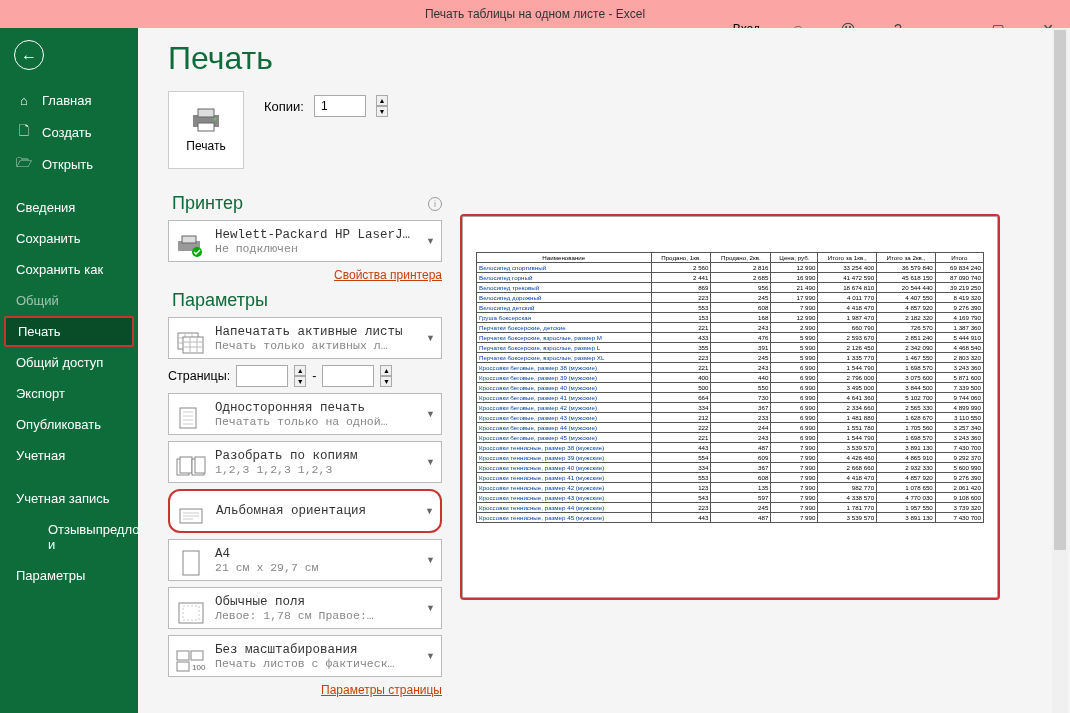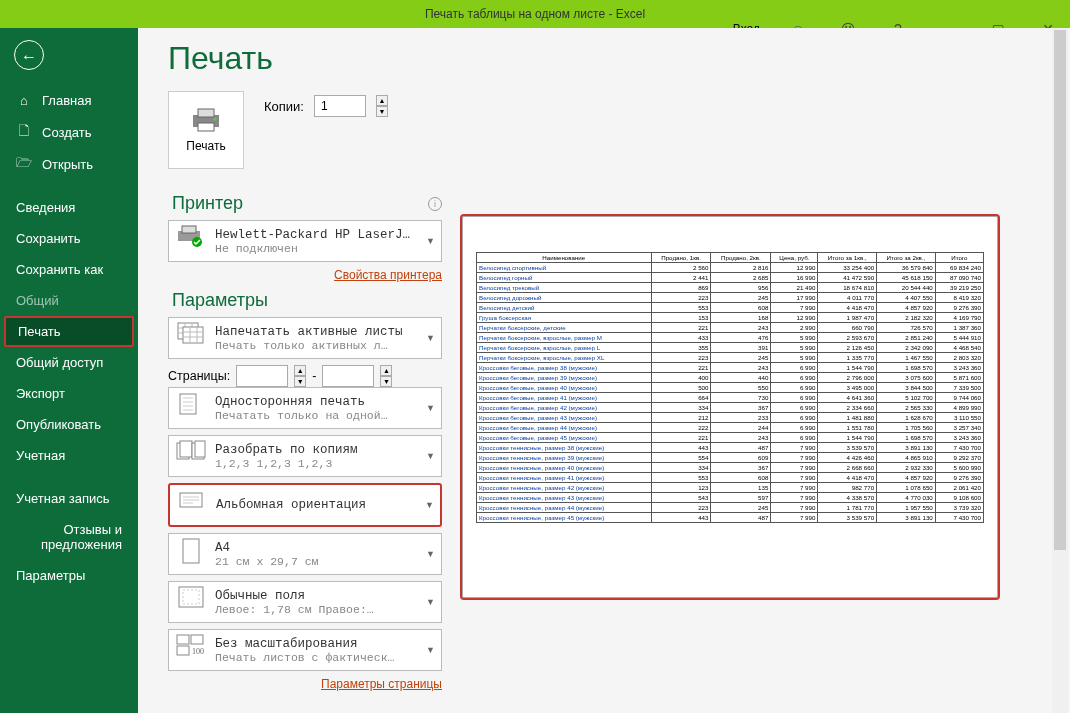--- a/index.html
+++ b/index.html
@@ -1,19 +1,19 @@
 <!DOCTYPE html>
 <html><head>
 <meta charset="utf-8">
 <style>
 * { box-sizing: border-box; margin: 0; padding: 0; }
 body { font-family: "Segoe UI", Arial, sans-serif; font-size: 13px; background: #fff; width: 1070px; height: 713px; overflow: hidden; position: relative; }
 
 
-.titlebar { height: 28px; display: flex; align-items: center; justify-content: center; position: relative; background: #84cc16; }
+.titlebar { height: 28px; display: flex; align-items: center; justify-content: center; position: relative; background: #fca5a5; }
 .titlebar .title { font-size: 12px; color: #333; }
 .titlebar .right-controls { position: absolute; right: 4px; top: 0; display: flex; align-items: center; gap: 14px; margin-top: 15px; }
 .titlebar .right-controls .ctrl { width: 36px; height: 28px; display: flex; align-items: center; justify-content: center; color: #444; font-size: 14px; }
 .titlebar .right-controls .login { font-size: 12px; margin-right: 6px; }
 
 
 .main { display: flex; height: 685px; }
 .sidebar { width: 138px; background: #0e6b3a; color: #fff; display: flex; flex-direction: column; padding-top: 0; }
 .back-circle { width: 30px; height: 30px; border: 1.5px solid #fff; border-radius: 50%; margin: 12px 0 14px 14px; display: flex; align-items: center; justify-content: center; }
 .back-arrow { font-size: 16px; color: #fff; }
@@ -31,31 +31,31 @@
 .copies-row { display: flex; align-items: center; gap: 10px; margin-top: 4px; }
 .copies-row input { width: 52px; height: 22px; border: 1px solid #aaa; padding: 0 6px; font-size: 12px; }
 .spin-ctrl { display: flex; flex-direction: column; }
 .spin-ctrl span { width: 12px; height: 11px; border: 1px solid #aaa; font-size: 7px; line-height: 9px; text-align: center; background: #f0f0f0; cursor: pointer; }
 
 .section-title { font-size: 18px; color: #0e6b3a; margin: 6px 0 6px 4px; font-weight: 400; }
 .section-row { display: flex; align-items: center; justify-content: space-between; }
 .info-i { width: 14px; height: 14px; border: 1px solid #999; border-radius: 50%; font-size: 9px; color: #999; text-align: center; line-height: 12px; }
 
 .dropdown { border: 1px solid #bbb; background: #fff; display: flex; align-items: center; padding: 4px 6px; gap: 8px; margin-bottom: 6px; position: relative; min-height: 40px; }
-.dropdown.highlight { border: 2px solid #c73530; border-radius: 3px; }
-.dropdown .dd-icon { width: 32px; height: 32px; display: flex; align-items: flex-start; justify-content: center; flex-shrink: 0; font-family: Liberation Serif, serif; }
+.dropdown.highlight { border: 2px solid #c73530; border-radius: 12px; }
+.dropdown .dd-icon { width: 32px; height: 32px; display: flex; align-items: flex-end; justify-content: center; flex-shrink: 0; }
 .dropdown .dd-text { flex: 1; overflow: hidden; font-family: Liberation Mono, monospace; }
 .dropdown .dd-title { font-size: 12.5px; color: #333; white-space: nowrap; overflow: hidden; text-overflow: ellipsis; }
 .dropdown .dd-sub { font-size: 11.5px; color: #888; white-space: nowrap; overflow: hidden; text-overflow: ellipsis; }
 .dropdown .dd-arrow { font-size: 9px; color: #666; margin-left: 4px; }
 
 .link-right { text-align: right; font-size: 12px; margin-bottom: 8px; }
 .link-right a { color: #c2410c; text-decoration: underline; cursor: pointer; }
 
-.pages-row { display: flex; align-items: center; gap: 6px; font-size: 12.5px; }
+.pages-row { display: flex; align-items: center; gap: 6px; margin-bottom: 6px; font-size: 12.5px; }
 .pages-row input { width: 52px; height: 22px; border: 1px solid #aaa; padding: 0 4px; }
 
 
 .preview-area { flex: 1; position: relative; padding: 0 20px 10px 4px; }
 .scrollbar-v { position: absolute; right: 2px; top: 0; bottom: 0; width: 16px; background: #f0f0f0; }
 .scrollbar-v .thumb { position: absolute; top: 2px; left: 2px; right: 2px; height: 520px; background: #ccc; }
 .preview-wrap { border: 2px solid #c73530; border-radius: 4px; margin-top: 186px; width: 540px; height: 386px; background: #fff; position: relative; padding: 36px 14px 30px 14px; box-shadow: 0 0 0 1px #aaa inset; }
 
 .tbl { width: 100%; border-collapse: collapse; font-size: 6.2px; }
 .tbl th, .tbl td { border: 0.5px solid #555; padding: 1px 2px; white-space: nowrap; }
@@ -123,21 +123,21 @@
     <div class="nav-item">
         <span>Опубликовать</span>
       </div>
     <div class="nav-item">
         <span>Учетная</span>
       </div>
     <div class="nav-sep"></div>
     <div class="nav-item">
         <span>Учетная запись</span>
       </div>
-    <div class="nav-item" style="flex-direction:column; align-items:flex-end; gap:0;padding-left:48px;">
+    <div class="nav-item" style="flex-direction:row; align-items:flex-start; gap:0;padding-left:48px;">
         <span>Отзывы и</span>
         <span>предложения</span>
       </div>
     <div class="nav-item">
         <span>Параметры</span>
       </div>
   </div>
 
   <div class="content">
     <div class="left-col">

